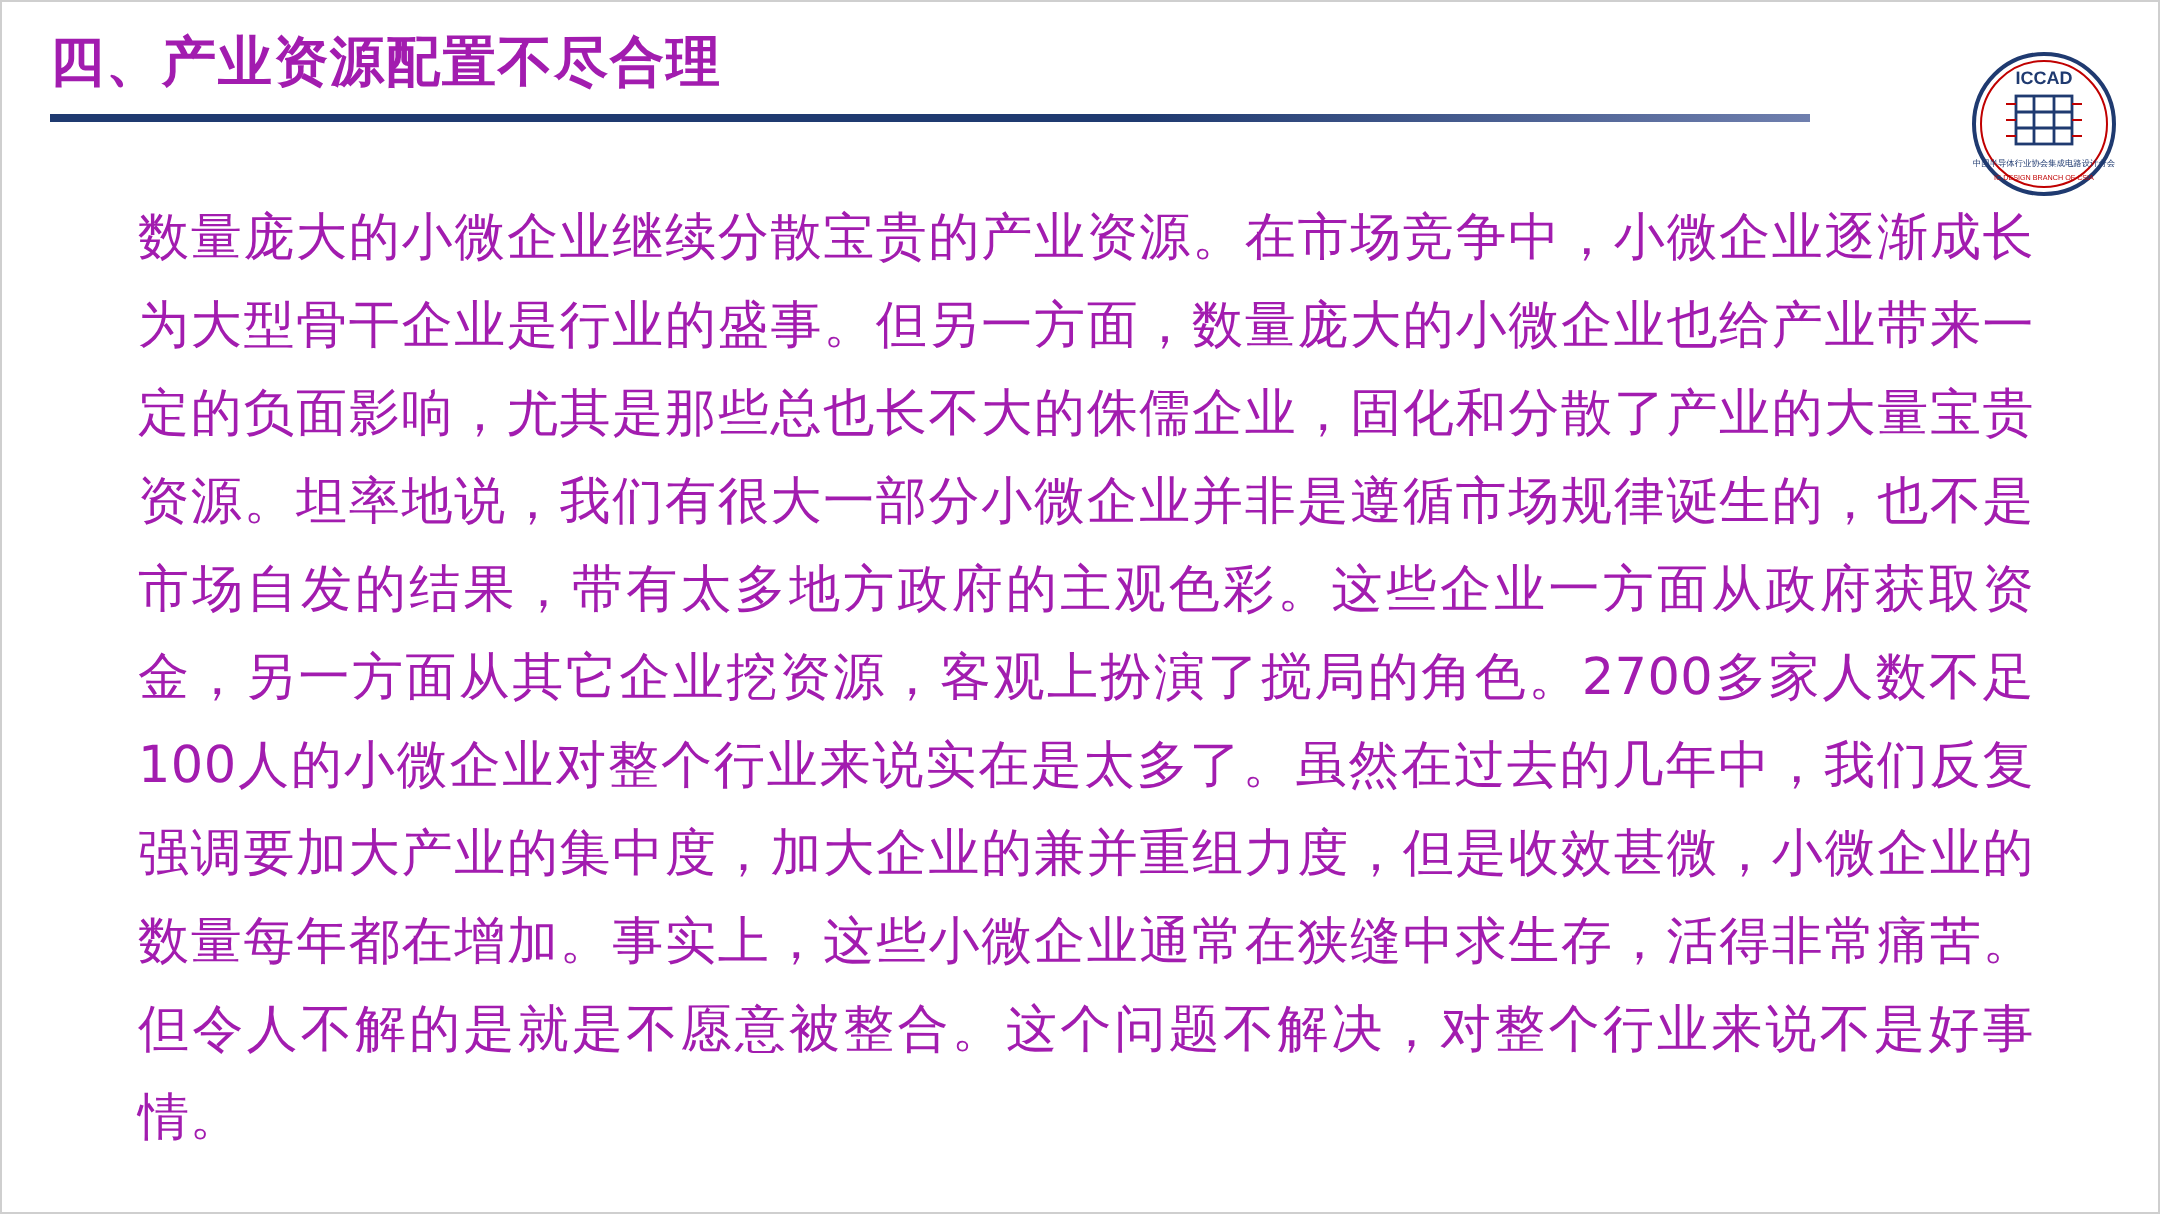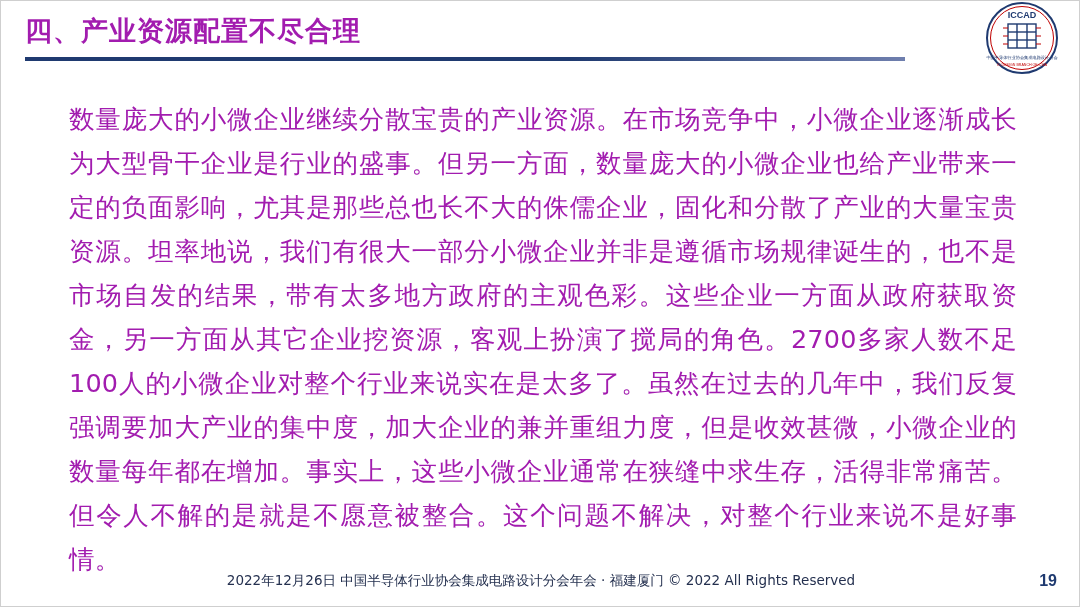--- a/index.html
+++ b/index.html
@@ -47,21 +47,21 @@
     top: 56px;
     width: 880px;
     height: 4px;
     background: linear-gradient(to right, #1f3a70 0%, #1f3a70 62%, #6f7fae 100%);
   }
 
   
   .logo {
     position: absolute;
     right: 20px;
-    top: 0;
+    top: 24px;
     width: 74px;
     height: 74px;
   }
   .logo svg { display: block; }
 
   
   .body-text {
     position: absolute;
     left: 68px;
     top: 96px;
@@ -132,18 +132,14 @@
         <line x1="51" y1="35" x2="56" y2="35"></line>
         <line x1="51" y1="43" x2="56" y2="43"></line>
       </g>
       <text x="37" y="58" font-family="DejaVu Sans, sans-serif" font-size="4.2" fill="#1f3a70" text-anchor="middle">中国半导体行业协会集成电路设计分会</text>
       <text x="37" y="65" font-family="Liberation Sans, sans-serif" font-size="3.6" fill="#c00000" text-anchor="middle">IC DESIGN BRANCH OF CSIA</text>
     </svg>
   </div>
 
   <div class="body-text">数量庞大的小微企业继续分散宝贵的产业资源。在市场竞争中，小微企业逐渐成长为大型骨干企业是行业的盛事。但另一方面，数量庞大的小微企业也给产业带来一定的负面影响，尤其是那些总也长不大的侏儒企业，固化和分散了产业的大量宝贵资源。坦率地说，我们有很大一部分小微企业并非是遵循市场规律诞生的，也不是市场自发的结果，带有太多地方政府的主观色彩。这些企业一方面从政府获取资金，另一方面从其它企业挖资源，客观上扮演了搅局的角色。2700多家人数不足100人的小微企业对整个行业来说实在是太多了。虽然在过去的几年中，我们反复强调要加大产业的集中度，加大企业的兼并重组力度，但是收效甚微，小微企业的数量每年都在增加。事实上，这些小微企业通常在狭缝中求生存，活得非常痛苦。但令人不解的是就是不愿意被整合。这个问题不解决，对整个行业来说不是好事情。</div>
 
-  <div class="footer">
-    <div class="footer-text">2022年12月26日 中国半导体行业协会集成电路设计分会年会 · 福建厦门 © 2022 All Rights Reserved</div>
-    <div class="page-number">19</div>
-  </div>
 
 </div>
 
 </body></html>

